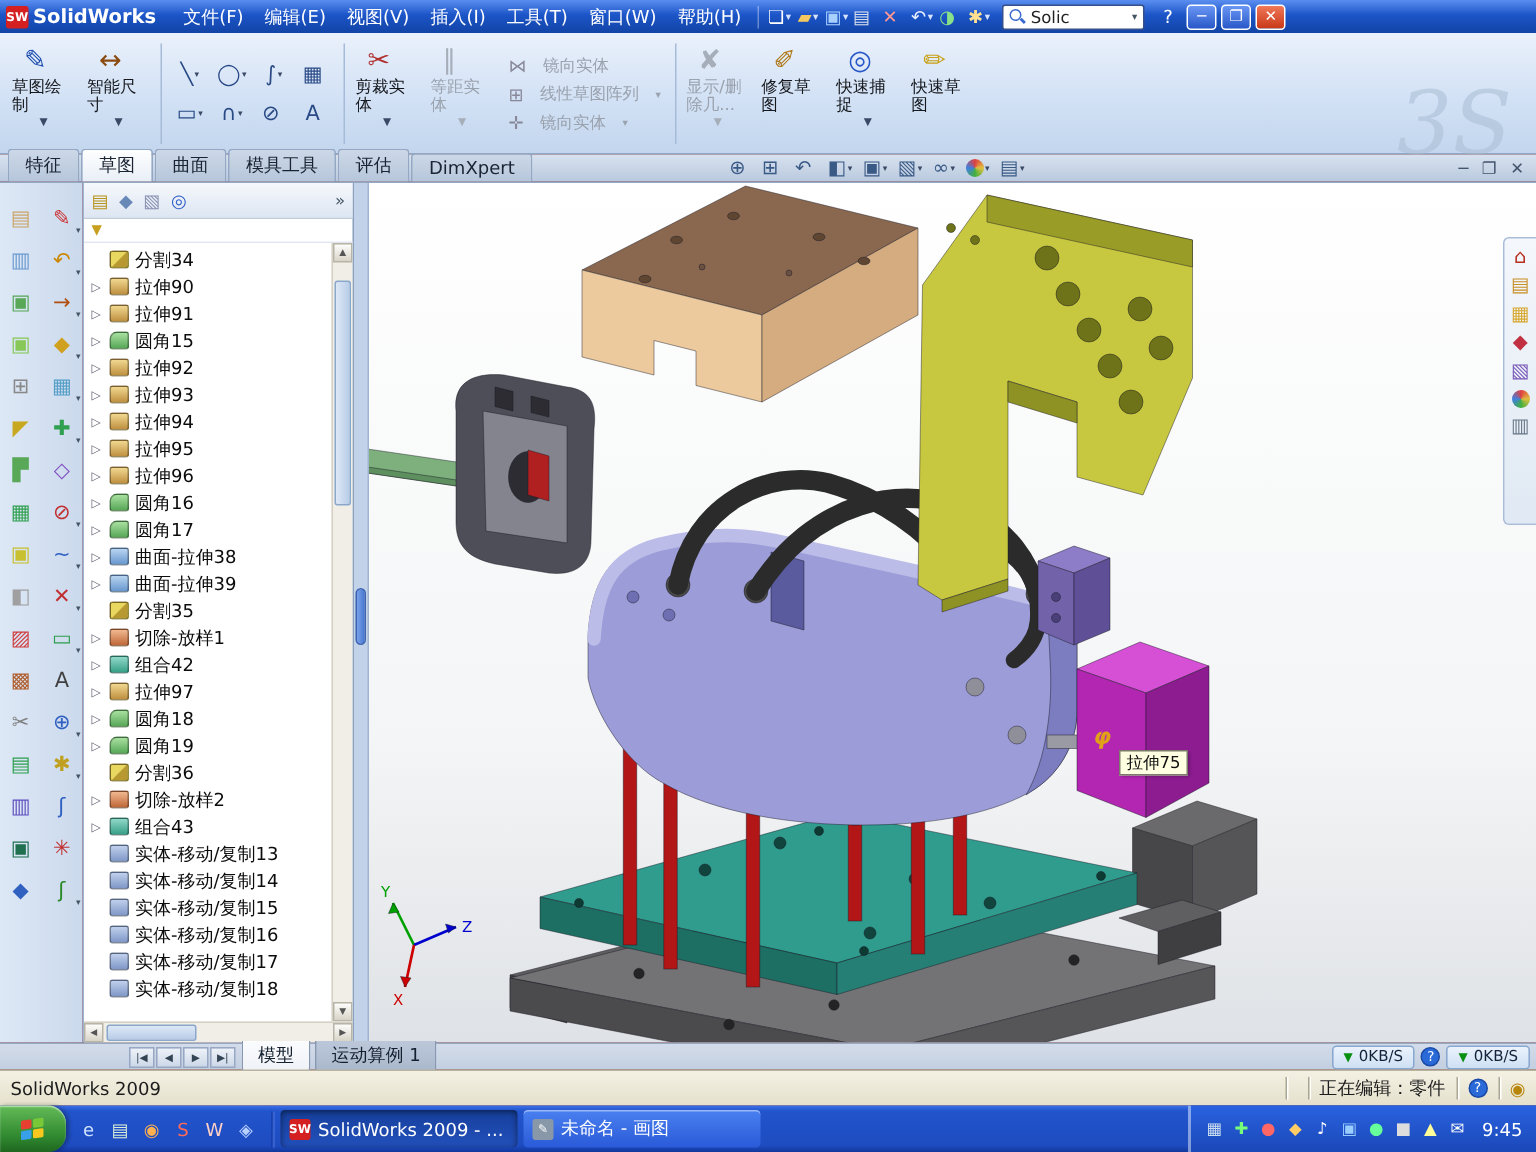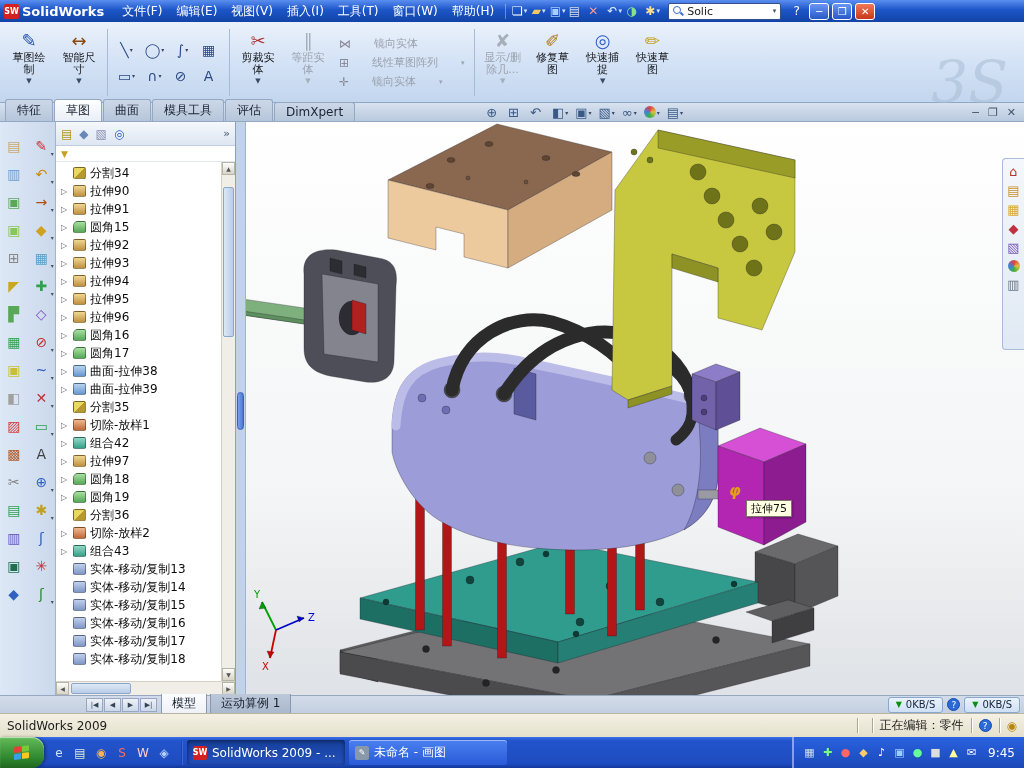--- a/index.html
+++ b/index.html
@@ -8,33 +8,33 @@
 #screen{position:relative;width:1024px;height:768px;background:#7f1d1d;overflow:hidden}
 
 
 #titlebar{position:absolute;left:0;top:0;width:1024px;height:22px;background:linear-gradient(180deg,#5a8ef0,#1c55c8 45%,#1244a6);display:flex;align-items:center;color:#fff;padding:0 4px;gap:1px}
 .sw-logo{display:flex;align-items:center;gap:3px;font-weight:bold;font-size:13px;margin-right:10px}
 .sw-logo .mark{width:15px;height:15px;background:#d42020;color:#fff;font-size:8px;font-weight:bold;display:flex;align-items:center;justify-content:center;border-radius:2px}
 .menu{padding:2px 7px;font-size:12px;white-space:nowrap}
 .tb-sep{width:1px;height:15px;background:rgba(255,255,255,.35);margin:0 3px}
 .tb-btn{min-width:19px;height:18px;display:flex;align-items:center;justify-content:center;font-size:12px;gap:1px}
 .tb-dd{font-size:7px;color:#d8e4ff}
-.searchbox{display:flex;align-items:center;background:#fff;border:1px solid #35508a;height:17px;width:113px;border-radius:2px;color:#222;font-size:11px;padding:0 4px;gap:4px;margin:0 5px}
+.searchbox{display:flex;align-items:center;background:#fff;border:1px solid #35508a;height:17px;width:95px;border-radius:2px;color:#222;font-size:11px;padding:0 4px;gap:4px;margin:0 5px}
 .searchbox .sdd{margin-left:auto;font-size:7px;color:#456}
 .mag{position:relative;width:10px;height:10px;flex:none}
 .mag::before{content:"";position:absolute;left:0;top:0;width:6px;height:6px;border:1.5px solid #3a6ad0;border-radius:50%}
 .mag::after{content:"";position:absolute;left:6.5px;top:7px;width:4px;height:1.5px;background:#3a6ad0;transform:rotate(45deg)}
 .winbtn{width:20px;height:17px;border:1px solid #fff;border-radius:3px;background:linear-gradient(#6a96f4,#2858c8);display:flex;align-items:center;justify-content:center;font-size:10px;color:#fff;margin-left:2px}
 .winbtn.close{background:linear-gradient(#f07858,#c83818)}
 
 
 #ribbon{position:absolute;left:0;top:22px;width:1024px;height:81px;background:linear-gradient(180deg,#eaf1fb,#d2e1f5 55%,#c3d6ee);border-bottom:1px solid #8ea8c8;display:flex;align-items:stretch;padding:3px 4px 2px}
 .rsep{width:1px;background:#a6bbd8;margin:4px 3px;flex:none}
 .rgroup{display:flex;align-items:stretch}
-.rbtn{display:flex;flex-direction:column;align-items:center;width:50px;padding-top:4px;color:#15181d;text-align:center;flex:none}
+.rbtn{display:flex;flex-direction:column;align-items:center;width:50px;padding-top:4px;color:#15181d;text-align:left;flex:none}
 .rbtn .ricon{width:26px;height:23px;font-size:18px;line-height:23px}
 .rbtn .rlabel{font-size:11px;line-height:12px;max-width:42px}
 .rbtn .dd{font-size:7px;color:#3a4a66;margin-top:1px}
 .rbtn.disabled{color:#9aa2ae}
 .rbtn.disabled .ricon{color:#a6aeba !important}
 .rbtn.disabled .ricon::before{color:#a6aeba !important}
 .rbtn.disabled .dd{color:#a6aeba}
 .ric::before{display:inline-block}
 .ic-sketch::before{content:"✎";color:#2050b0}
 .ic-dim::before{content:"↔";color:#8a4a10}
@@ -45,21 +45,21 @@
 .ic-pattern::before{content:"⊞";color:#889}
 .ic-move::before{content:"✛";color:#889}
 .ic-dispdel::before{content:"✘";color:#99a}
 .ic-repair::before{content:"✐";color:#b07818}
 .ic-snap::before{content:"◎";color:#2858c8}
 .ic-rapid::before{content:"✏";color:#c8a018}
 .sgrid{display:grid;grid-template-columns:repeat(4,27px);grid-auto-rows:25px;align-content:center;gap:1px;margin:0 2px}
 .scell{display:flex;align-items:center;justify-content:center;color:#2a4a86;font-size:14px;gap:1px}
 .scell .sdd2{font-size:6px;color:#3a4a66}
 .rstack{display:flex;flex-direction:column;justify-content:center;gap:4px;margin:0 2px}
-.rsbtn{display:flex;align-items:center;gap:23px;font-size:11px;color:#15181d;padding:0 4px;white-space:nowrap}
+.rsbtn{display:flex;align-items:center;gap:11px;font-size:11px;color:#15181d;padding:0 4px;white-space:nowrap}
 .rsbtn.disabled{color:#9aa2ae}
 .rsbtn .sicon{font-size:12px}
 .rsbtn .dd{font-size:7px}
 #watermark{position:absolute;right:16px;top:22px;font-size:58px;font-style:italic;font-family:"DejaVu Serif",serif;color:#a9bdd3;opacity:.55;line-height:76px}
 
 
 #tabstrip{position:absolute;left:0;top:103px;width:1024px;height:19px;background:linear-gradient(#d8e2ef,#b9c9de);border-bottom:1px solid #94a8c4;display:flex;align-items:flex-end;padding-left:5px}
 .ftab{padding:2px 11px 2px;font-size:12px;color:#1a2433;border:1px solid #94a8c4;border-bottom:none;border-radius:3px 3px 0 0;background:linear-gradient(#ccd8e8,#b6c6da);margin-right:1px;white-space:nowrap}
 .ftab.active{background:linear-gradient(#fdfeff,#e9eff7)}
 .hud{display:flex;align-items:center;margin-left:128px;gap:3px;align-self:center}

